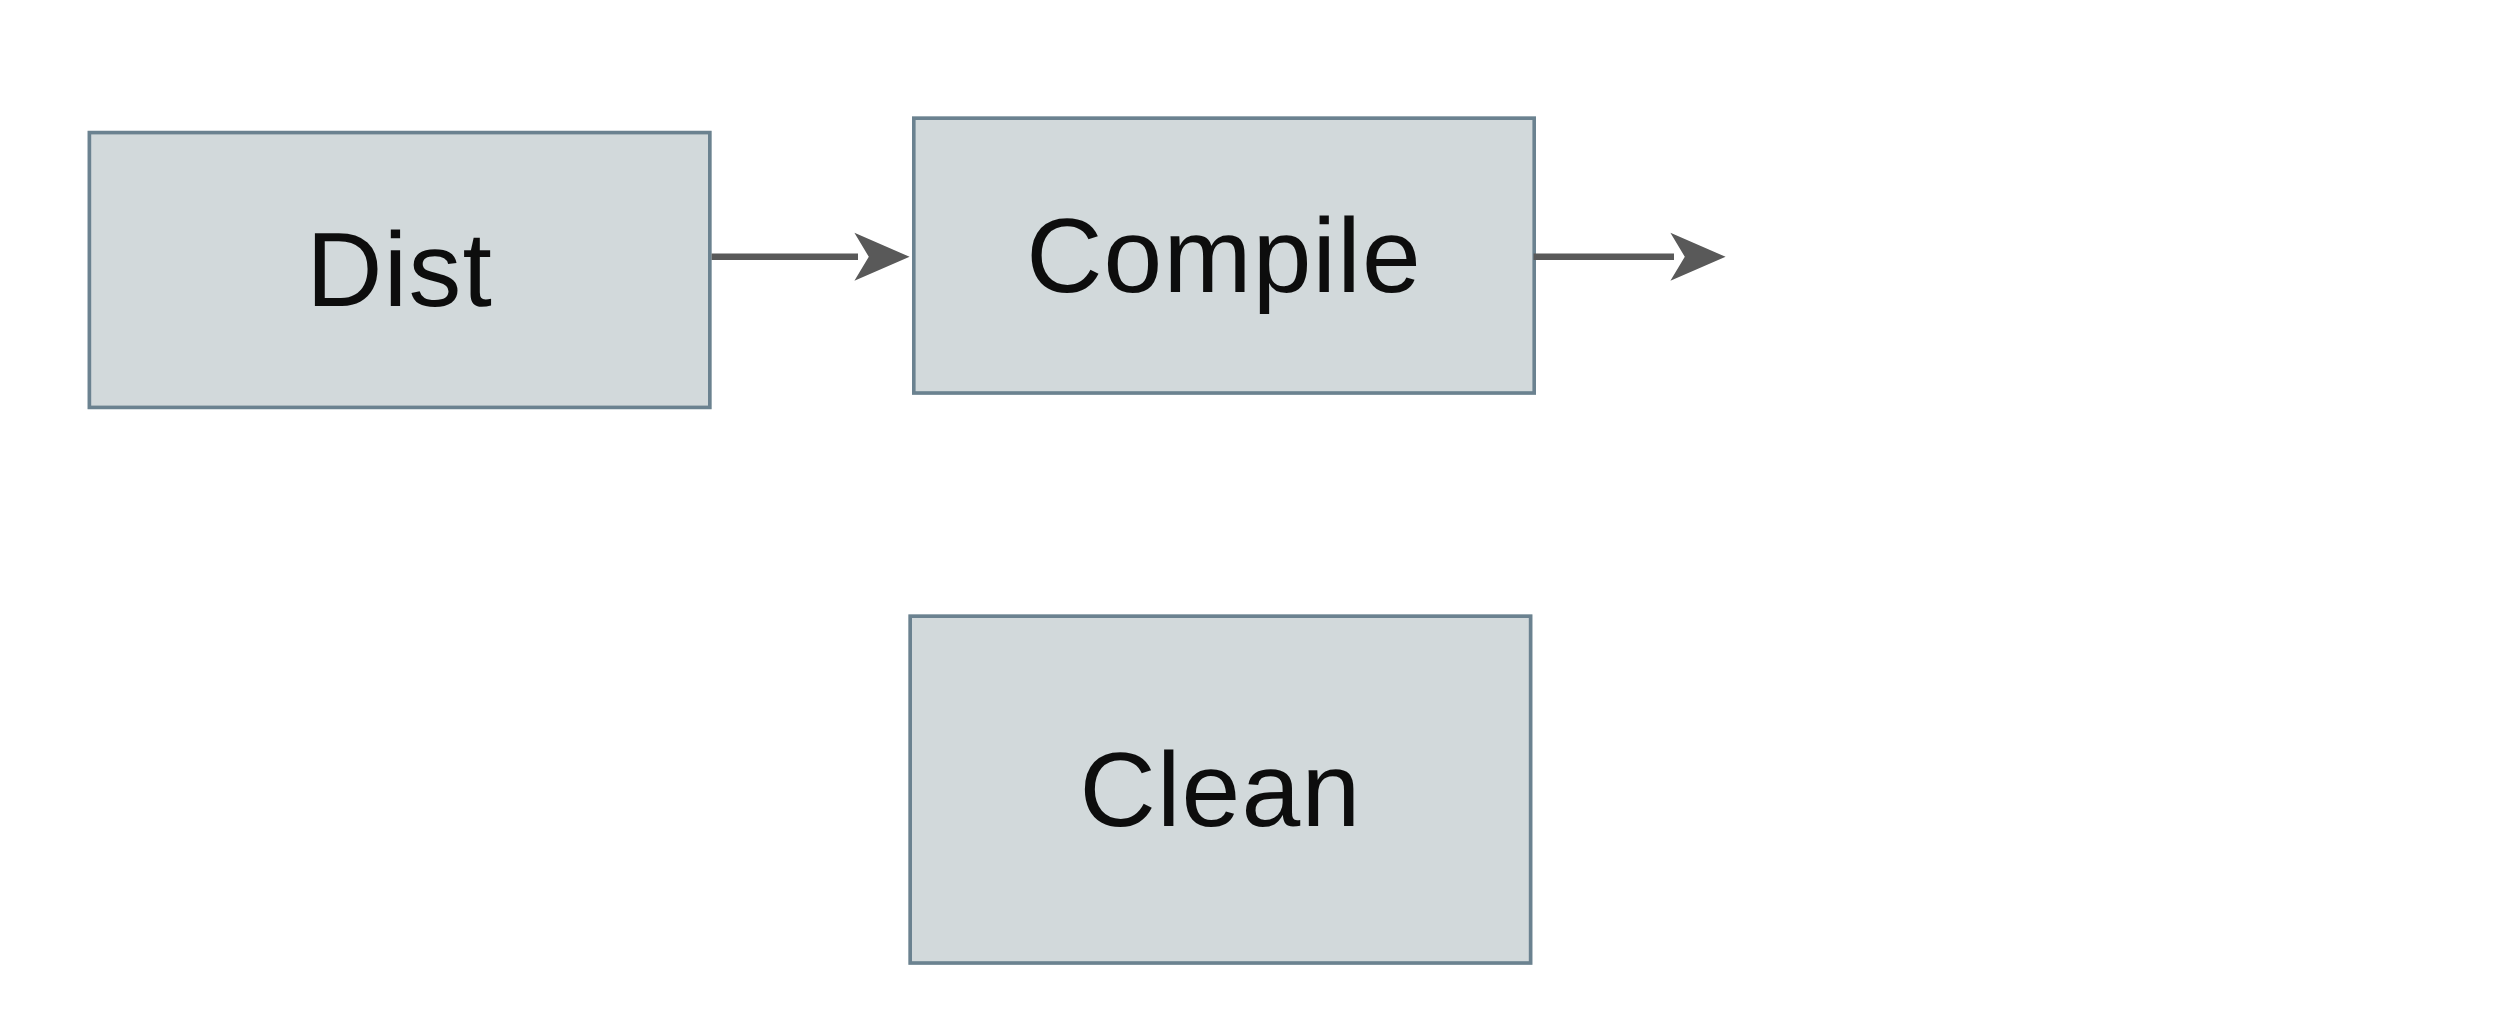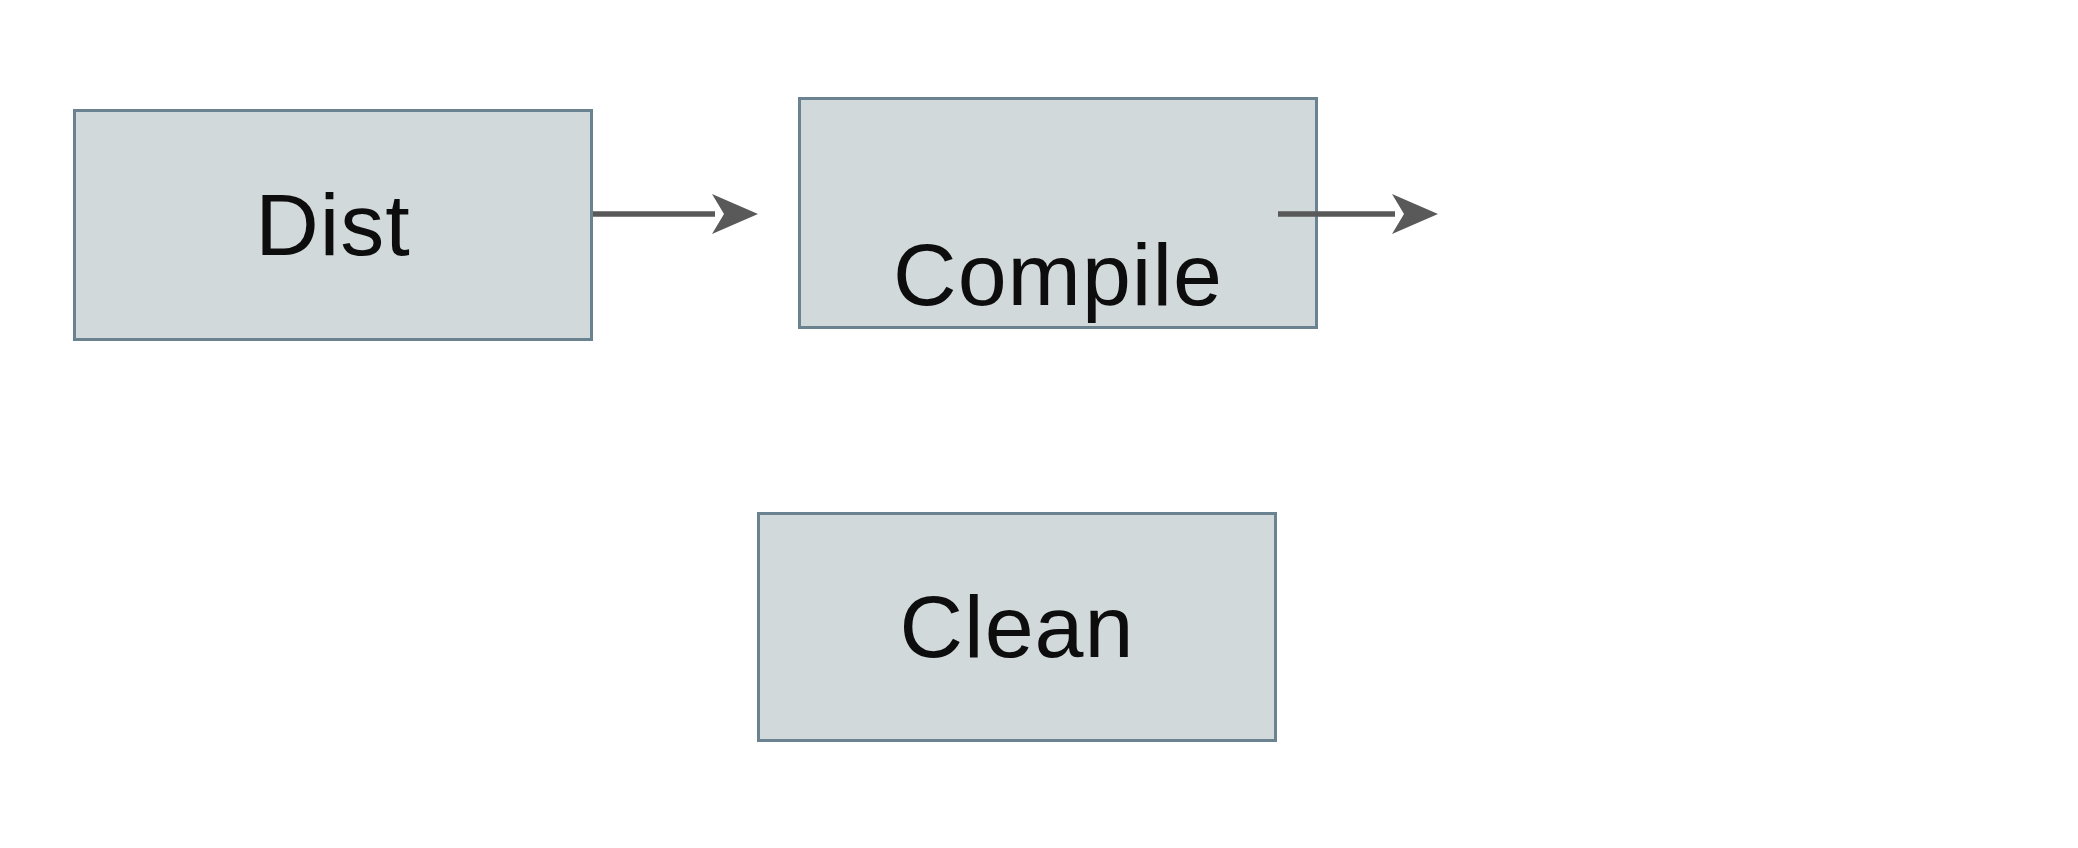--- a/index.html
+++ b/index.html
@@ -32,23 +32,23 @@
     justify-content: center;
   }
   .node-label {
     font-size: 88px;
     font-weight: 400;
     color: var(--text-color);
     letter-spacing: 1px;
     white-space: nowrap;
   }
   #node-dist    { left: 73px;   top: 109px; justify-content: center; }
-  #node-compile { left: 798px;  top: 97px; align-items: flex-end; }
+  #node-compile { left: 760px;  top: 97px; }
   #node-init    { left: 1438px; top: 97px; }
-  #node-clean   { left: 757px;  top: 512px; height: 230px; }
+  #node-clean   { left: 757px;  top: 512px; height: 292px; }
 
   .edge {
     position: absolute;
     overflow: visible;
   }
   #edge-dist-compile  { left: 593px;  top: 188px; }
   #edge-compile-init  { left: 1278px; top: 188px; }
 
   .edge .shaft {
     stroke: var(--arrow-color);

